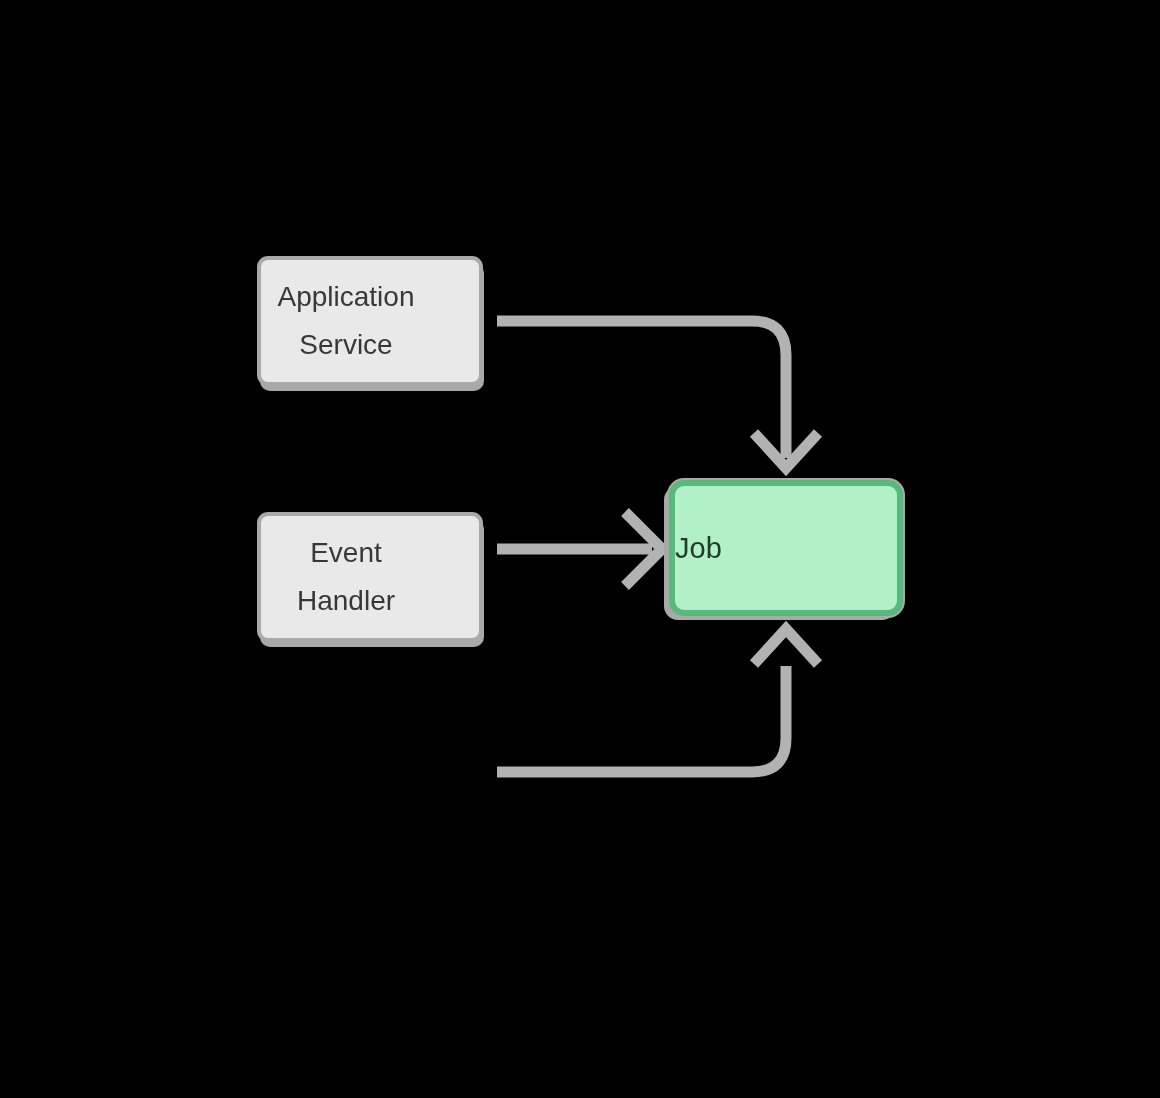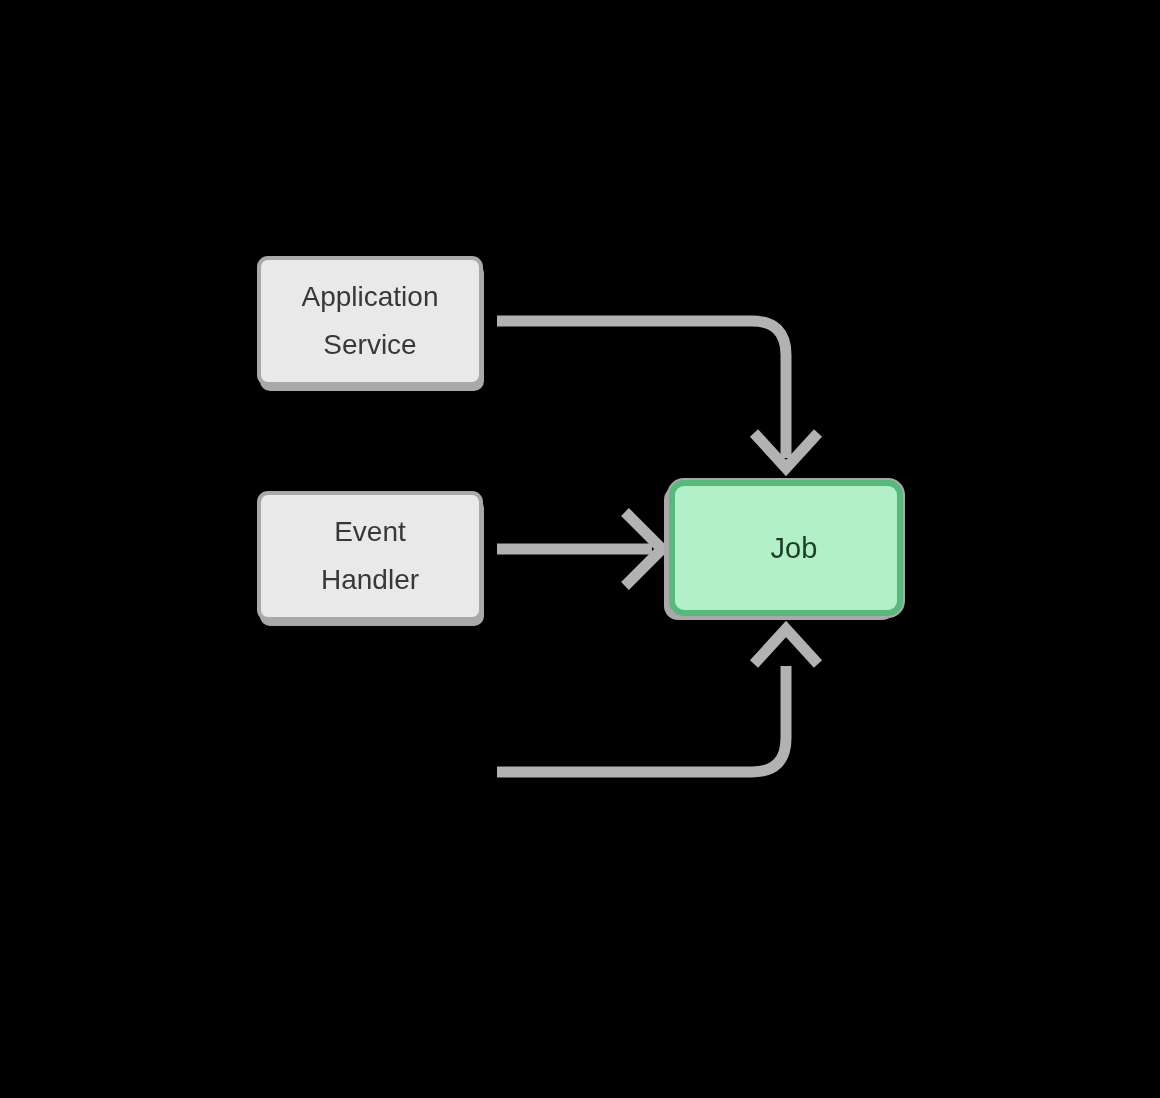--- a/index.html
+++ b/index.html
@@ -27,21 +27,21 @@
     stroke: #b2b2b2;
     stroke-width: 11;
     stroke-linecap: butt;
     stroke-linejoin: miter;
   }
   .node {
     position: absolute;
     box-sizing: border-box;
     display: flex;
     align-items: center;
-    justify-content: center;
+    justify-content: flex-start;
     text-align: center;
   }
   .node-gray {
     width: 226px;
     height: 130px;
     left: 257px;
     background: #e9e9e9;
     border: 4px solid #a9a9a9;
     border-radius: 11px;
     box-shadow: 2px 6px 0 -1px #a9a9a9;
@@ -56,24 +56,23 @@
     left: 669px;
     top: 480px;
     width: 234px;
     height: 136px;
     background: #b2f1c7;
     border: 6px solid #58b97c;
     border-radius: 15px;
     box-shadow: 0 0 0 2px #a9a9a9, -6px 5px 0 -1px #a9a9a9;
     color: #1e3d2b;
     font-size: 29px;
-    padding-left: 16px;
   }
   .node-app   { top: 256px; }
-  .node-event { top: 491px; }
+  .node-event { top: 512px; }
   .node-sched { top: 707px; }
 </style>
 </head>
 <body>
 
 <div class="stage">
 
   <svg class="edges" viewBox="0 0 1160 1098" xmlns="http://www.w3.org/2000/svg">
 
     <g>

